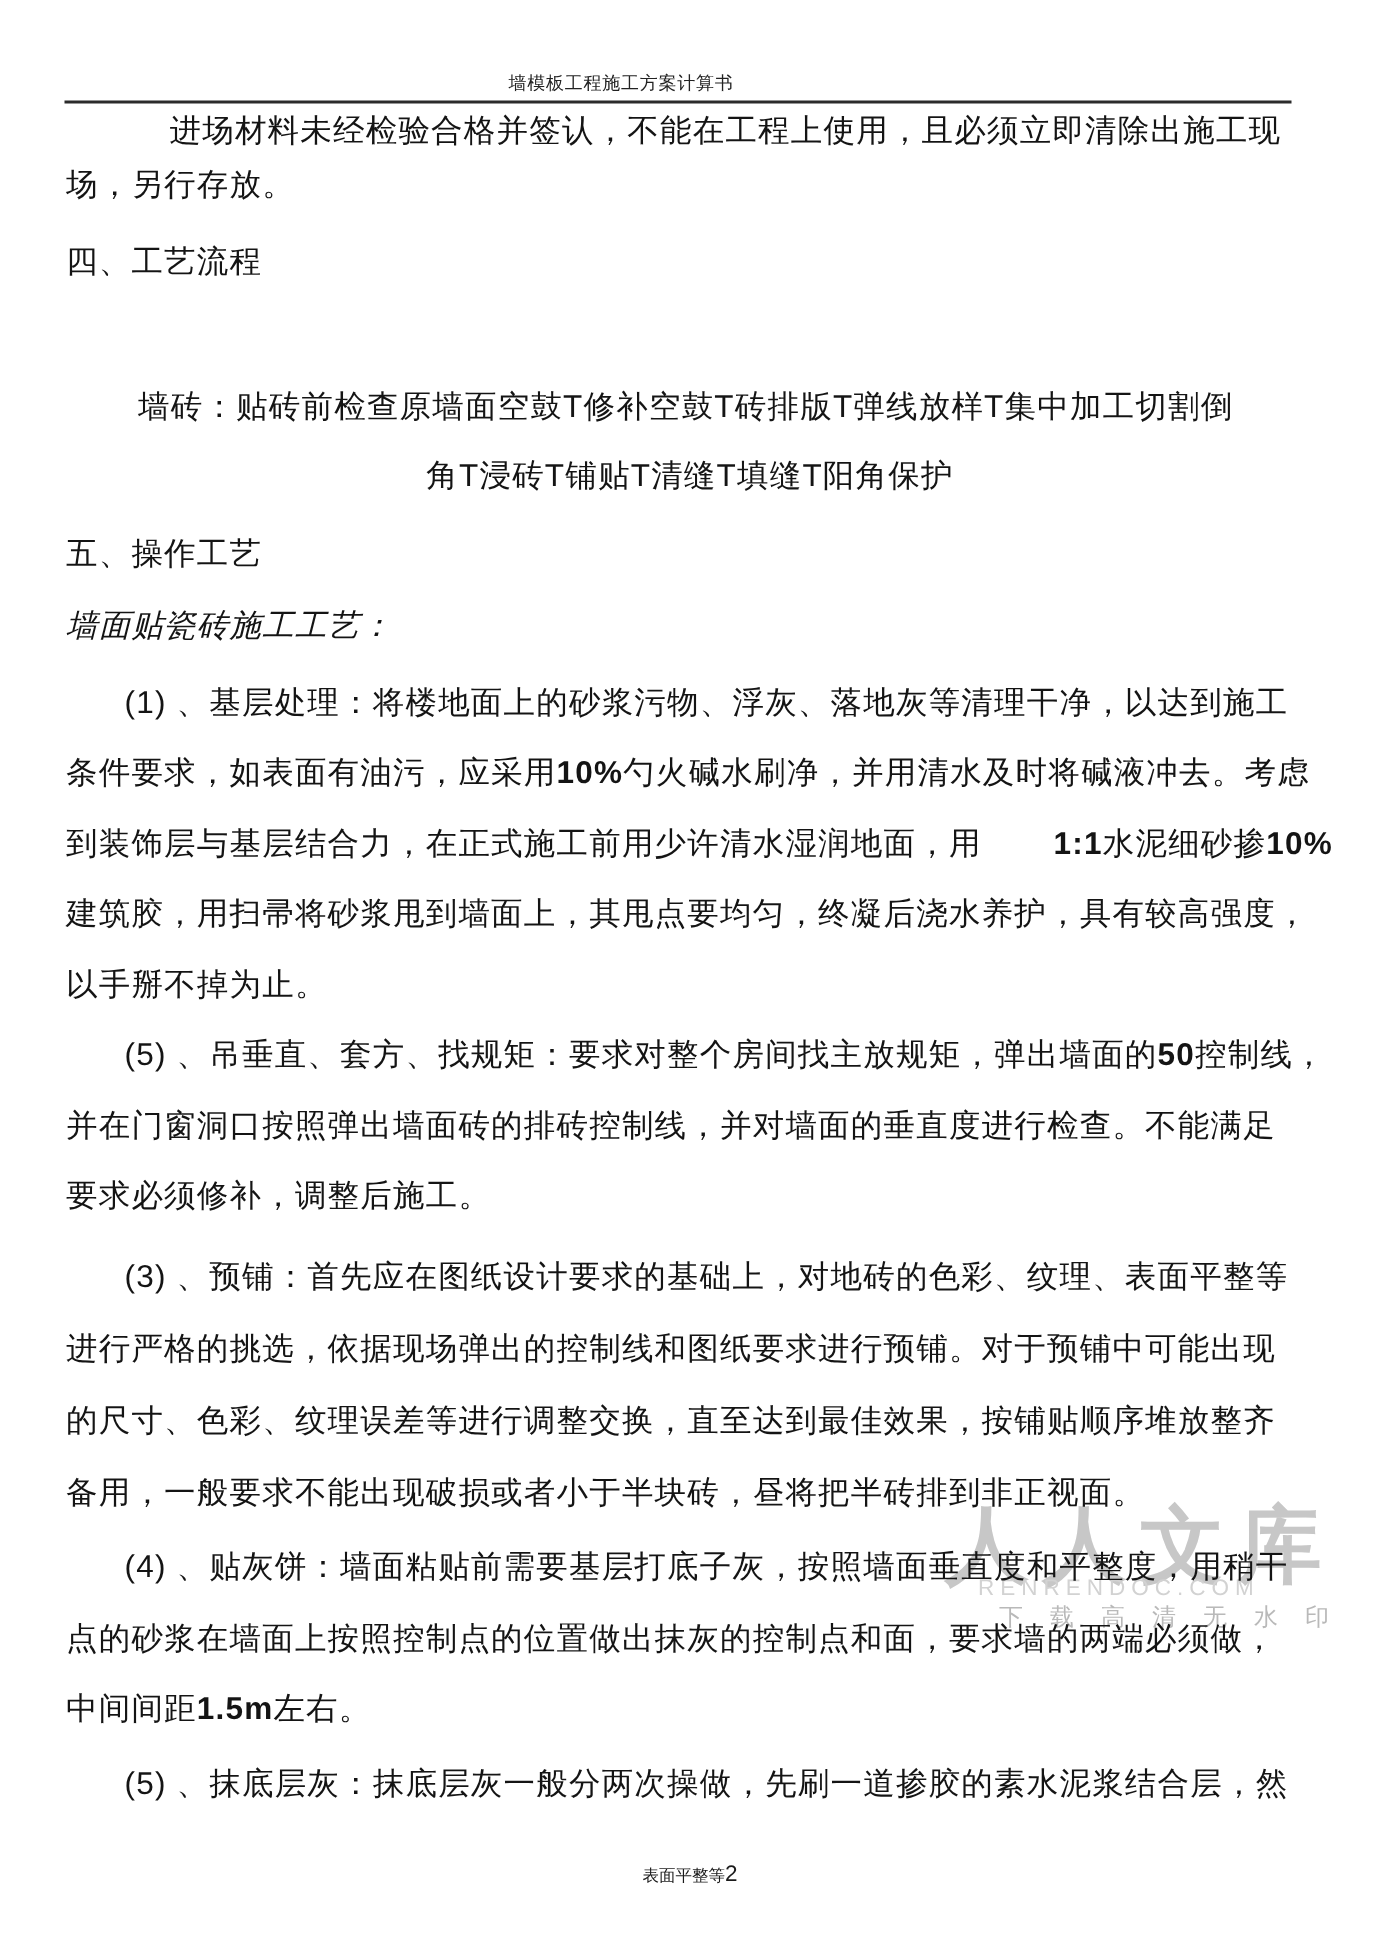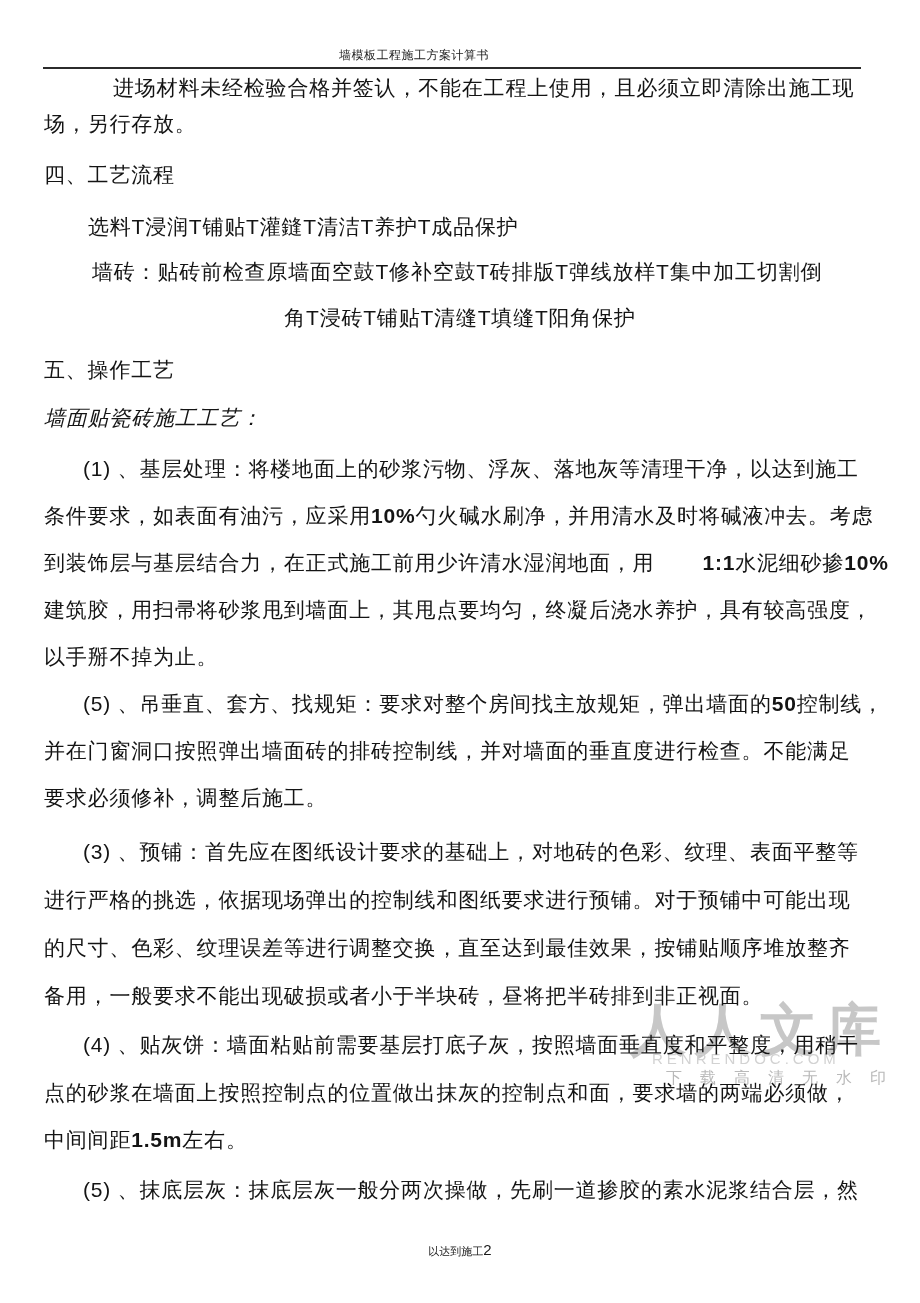--- a/index.html
+++ b/index.html
@@ -62,21 +62,20 @@
     <div class="wm-domain">RENRENDOC.COM</div>
     <div class="wm-tagline">下载高清无水印</div>
   </div>
 
   <div class="header-title">墙模板工程施工方案计算书</div>
   <div class="header-rule"></div>
 
   <div class="line" style="top:74px;padding-left:69px;"><span>进场材料未经检验合格并签认，不能在工程上使用，且必须立即清除出施工现</span></div>
   <div class="line" style="top:110px;"><span>场，另行存放。</span></div>
   <div class="line" style="top:161px;"><span>四、工艺流程</span></div>
-  <div class="line" style="top:213px;padding-left:44px;"><span>选料T浸润T铺贴T灌鏠T清洁T养护T成品保护</span></div>
   <div class="line" style="top:258px;padding-left:48px;"><span>墙砖：贴砖前检查原墙面空鼓T修补空鼓T砖排版T弹线放样T集中加工切割倒</span></div>
   <div class="line" style="top:304px;text-align:center;"><span>角T浸砖T铺贴T清缝T填缝T阳角保护</span></div>
   <div class="line" style="top:356px;"><span>五、操作工艺</span></div>
   <div class="line" style="top:404px;font-style:italic;"><span>墙面贴瓷砖施工工艺：</span></div>
   <div class="line" style="top:455px;padding-left:39px;"><span>(1) 、基层处理：将楼地面上的砂浆污物、浮灰、落地灰等清理干净，以达到施工</span></div>
   <div class="line" style="top:502px;"><span>条件要求，如表面有油污，应采用</span><span class="b">10%</span><span>勺火碱水刷净，并用清水及时将碱液冲去。考虑</span></div>
   <div class="line" style="top:549px;"><span>到装饰层与基层结合力，在正式施工前用少许清水湿润地面，用</span><span class="gap"></span><span class="b">1:1</span><span>水泥细砂掺</span><span class="b">10%</span></div>
   <div class="line" style="top:596px;"><span>建筑胶，用扫帚将砂浆甩到墙面上，其甩点要均匀，终凝后浇水养护，具有较高强度，</span></div>
   <div class="line" style="top:643px;"><span>以手掰不掉为止。</span></div>
   <div class="line" style="top:690px;padding-left:39px;"><span>(5) 、吊垂直、套方、找规矩：要求对整个房间找主放规矩，弹出墙面的</span><span class="b">50</span><span>控制线，</span></div>
@@ -85,16 +84,16 @@
   <div class="line" style="top:838px;padding-left:39px;"><span>(3) 、预铺：首先应在图纸设计要求的基础上，对地砖的色彩、纹理、表面平整等</span></div>
   <div class="line" style="top:886px;"><span>进行严格的挑选，依据现场弹出的控制线和图纸要求进行预铺。对于预铺中可能出现</span></div>
   <div class="line" style="top:934px;"><span>的尺寸、色彩、纹理误差等进行调整交换，直至达到最佳效果，按铺贴顺序堆放整齐</span></div>
   <div class="line" style="top:982px;"><span>备用，一般要求不能出现破损或者小于半块砖，昼将把半砖排到非正视面。</span></div>
   <div class="line" style="top:1031px;padding-left:39px;"><span>(4) 、贴灰饼：墙面粘贴前需要基层打底子灰，按照墙面垂直度和平整度，用稍干</span></div>
   <div class="line" style="top:1079px;"><span>点的砂浆在墙面上按照控制点的位置做出抹灰的控制点和面，要求墙的两端必须做，</span></div>
   <div class="line" style="top:1126px;"><span>中间间距</span><span class="b">1.5m</span><span>左右。</span></div>
   <div class="line" style="top:1176px;padding-left:39px;"><span>(5) 、抹底层灰：抹底层灰一般分两次操做，先刷一道掺胶的素水泥浆结合层，然</span></div>
 
   <div class="footer">
-    <span class="lbl">以达到施工</span><span class="num">2</span>
+    <span class="lbl">表面平整等</span><span class="num">2</span>
   </div>
 
 </div>
 
 </body></html>

